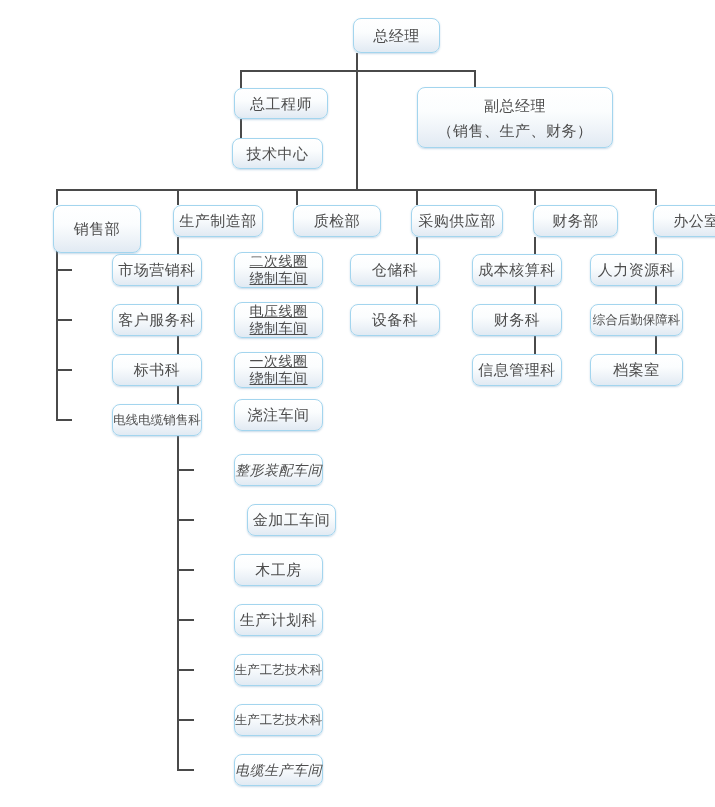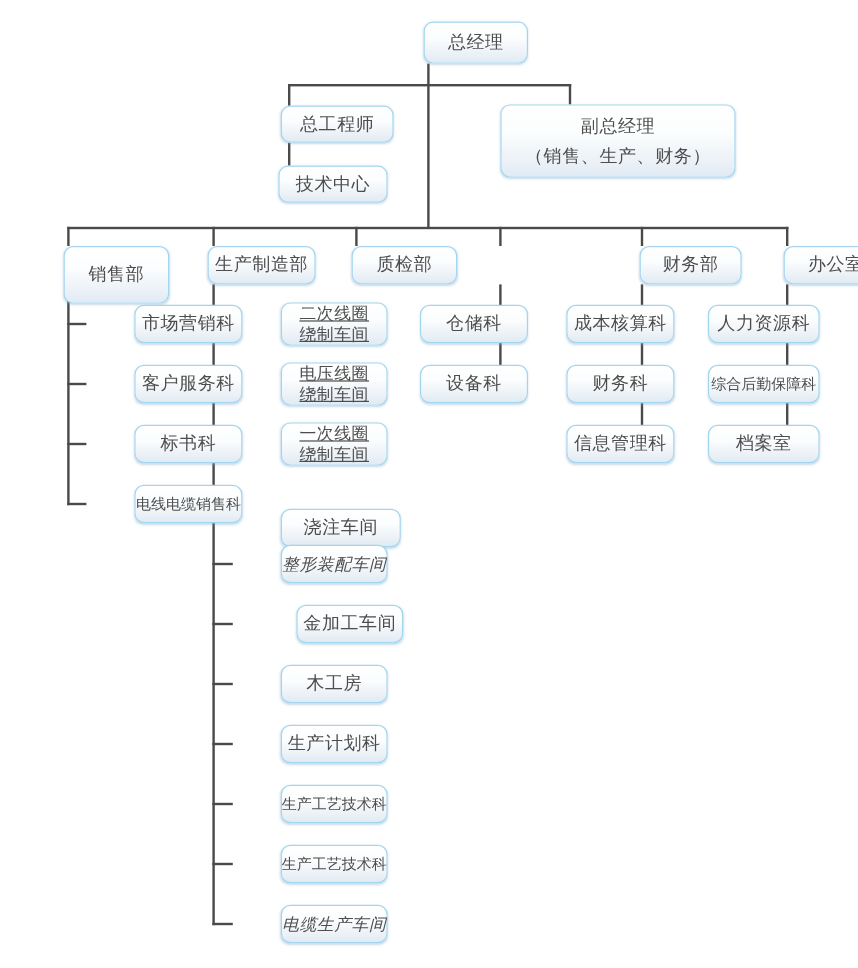--- a/index.html
+++ b/index.html
@@ -97,20 +97,23 @@
 
   <div class="node" style="left:13px;top:205px;width:88px;height:48px">
     <span>销售部</span>
   </div>
   <div class="node" style="left:133px;top:205px;width:90px;height:32px">
     <span>生产制造部</span>
   </div>
   <div class="node" style="left:253px;top:205px;width:88px;height:32px">
     <span>质检部</span>
   </div>
+  <div class="node" style="left:371px;top:205px;width:92px;height:32px">
+    <span>采购供应部</span>
+  </div>
   <div class="node" style="left:493px;top:205px;width:85px;height:32px">
     <span>财务部</span>
   </div>
   <div class="node" style="left:613px;top:205px;width:87px;height:32px">
     <span>办公室</span>
   </div>
 
   <div class="node" style="left:72px;top:254px;width:90px;height:32px">
     <span>市场营销科</span>
   </div>
@@ -129,21 +132,21 @@
     <span>绕制车间</span>
   </div>
   <div class="node two-line" style="left:194px;top:302px;width:89px;height:36px">
     <span>电压线圈</span>
     <span>绕制车间</span>
   </div>
   <div class="node two-line" style="left:194px;top:352px;width:89px;height:36px">
     <span>一次线圈</span>
     <span>绕制车间</span>
   </div>
-  <div class="node" style="left:194px;top:424px;width:100px;height:32px">
+  <div class="node" style="left:194px;top:399px;width:89px;height:32px">
     <span>浇注车间</span>
   </div>
   <div class="node fs14" style="left:194px;top:454px;width:89px;height:32px">
     <span>整形装配车间</span>
   </div>
   <div class="node" style="left:207px;top:504px;width:89px;height:32px">
     <span>金加工车间</span>
   </div>
   <div class="node" style="left:194px;top:554px;width:89px;height:32px">
     <span>木工房</span>

